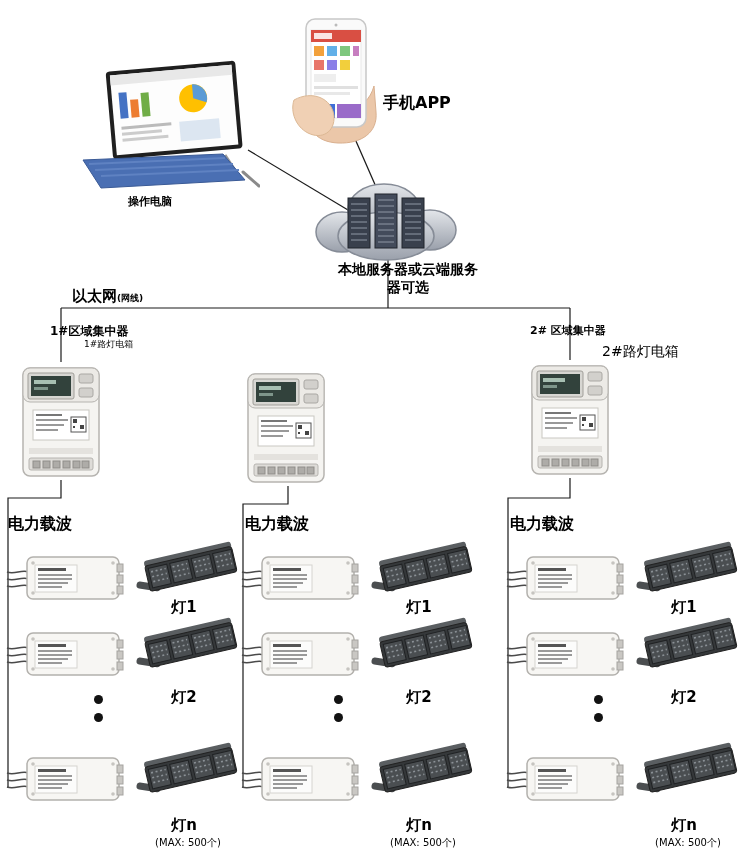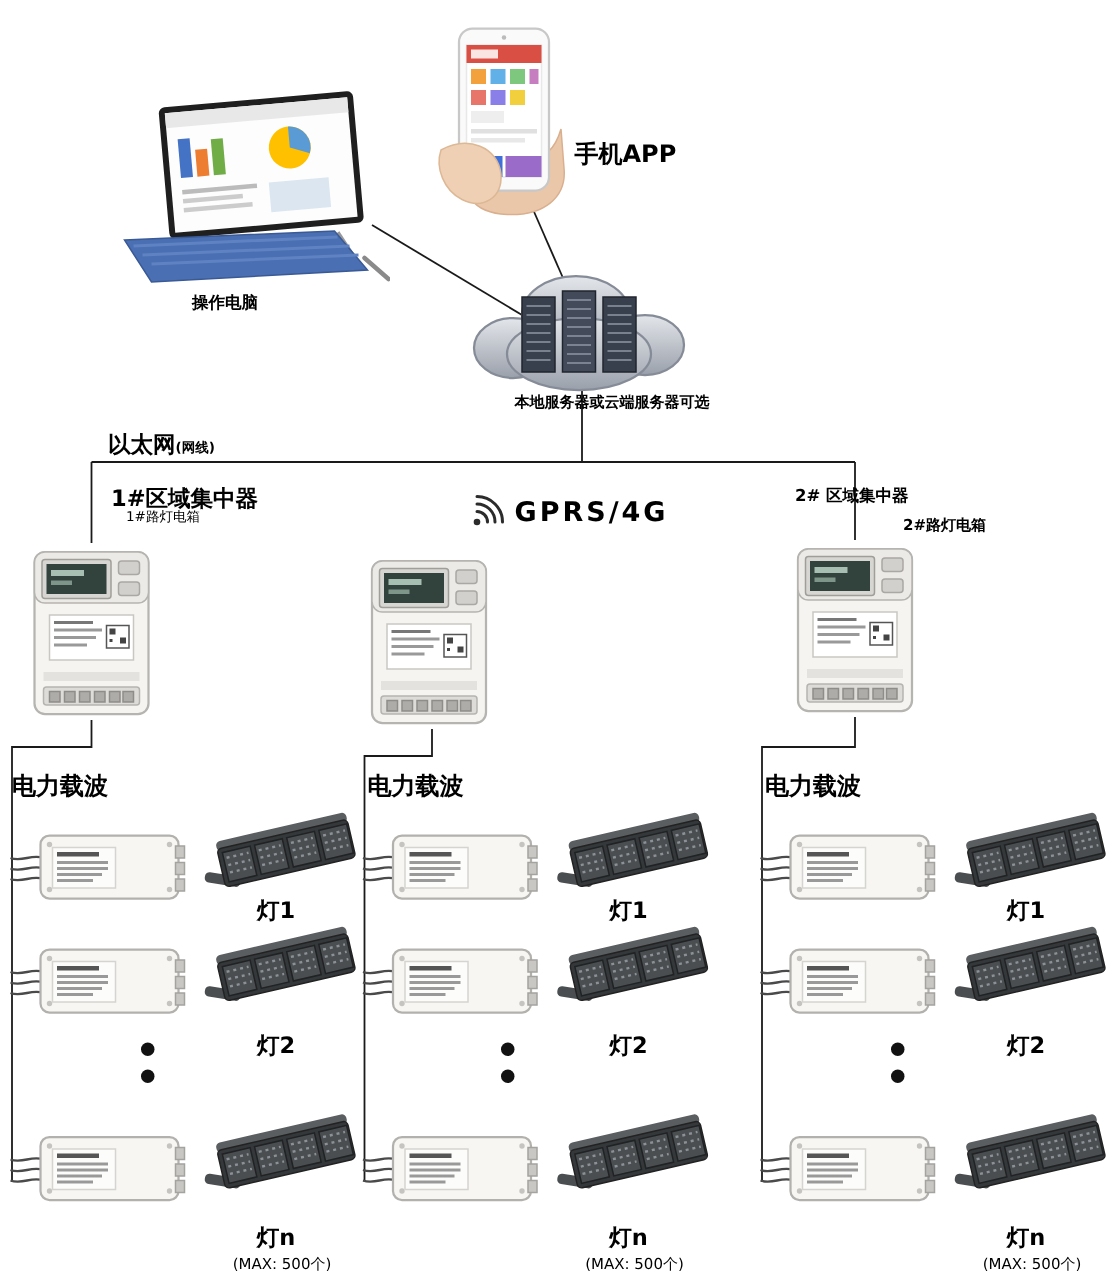--- a/index.html
+++ b/index.html
@@ -98,42 +98,31 @@
       <rect x="42" y="28" width="22" height="50" fill="#39404d" stroke="#20242c"></rect>
       <rect x="69" y="24" width="22" height="54" fill="#434b5b" stroke="#20242c"></rect>
       <rect x="96" y="28" width="22" height="50" fill="#39404d" stroke="#20242c"></rect>
       <g stroke="#8f97a5" stroke-width="1" fill="none">
         <path d="M45,34 h16 M45,40 h16 M45,46 h16 M45,52 h16 M45,58 h16 M45,64 h16 M45,70 h16"></path>
         <path d="M72,30 h16 M72,36 h16 M72,42 h16 M72,48 h16 M72,54 h16 M72,60 h16 M72,66 h16 M72,72 h16"></path>
         <path d="M99,34 h16 M99,40 h16 M99,46 h16 M99,52 h16 M99,58 h16 M99,64 h16 M99,70 h16"></path>
       </g>
     </svg>
   </div>
-  <div class="lbl center" style="left:333px;top:261px;width:150px;font-size:10px">本地服务器或云端服务器可选</div>
+  <div class="lbl center" style="left:333px;top:261px;width:150px;font-size:14px">本地服务器或云端服务器可选</div>
 
   <div class="lbl" style="left:72px;top:287px;font-size:15px">
     <span>以太网</span><span style="font-size:9px;font-weight:bold">(网线)</span>
   </div>
 
-  <div class="gprs" style="left:314px;top:326px">
-    <svg width="24" height="26" viewBox="0 0 24 26">
-      <circle cx="4" cy="22" r="2.2" fill="#2b2b2b"></circle>
-      <g fill="none" stroke="#2b2b2b" stroke-width="2" stroke-linecap="round">
-        <path d="M4,15 a7,7 0 0,1 7,7"></path>
-        <path d="M4,10 a12,12 0 0,1 12,12"></path>
-        <path d="M4,5 a17,17 0 0,1 17,17"></path>
-      </g>
-    </svg>
-    <span class="lbl" style="position:static;font-size:18px;letter-spacing:2px">GPRS/4G</span>
-  </div>
-
-  <div class="lbl" style="left:74px;top:323px;font-size:15px">1#区域集中器</div>
+
+  <div class="lbl" style="left:50px;top:323px;font-size:12px">1#区域集中器</div>
   <div class="lbl" style="left:84px;top:338px;font-size:9px;font-weight:normal">1#路灯电箱</div>
   <div class="lbl" style="left:530px;top:323px;font-size:11px">2# 区域集中器</div>
-  <div class="lbl" style="left:602px;top:343px;font-size:10px;font-weight:bold">2#路灯电箱</div>
+  <div class="lbl" style="left:602px;top:343px;font-size:14px;font-weight:normal">2#路灯电箱</div>
 
   <div class="device" style="left:21px;top:362px">
   <svg width="80" height="118" viewBox="0 0 80 118">
     <rect x="2" y="6" width="76" height="108" rx="7" fill="#f5f4f1" stroke="#b6b4b0" stroke-width="1.5"></rect>
     <rect x="2" y="6" width="76" height="34" rx="7" fill="#eceae6" stroke="#b6b4b0"></rect>
     <rect x="7" y="11" width="46" height="26" rx="2" fill="#d7d6d2" stroke="#a09e99"></rect>
     <rect x="10" y="14" width="40" height="20" fill="#32423c"></rect>
     <rect x="13" y="18" width="22" height="4" fill="#a7bfb2"></rect>
     <rect x="13" y="25" width="14" height="3" fill="#7e958a"></rect>
     <rect x="58" y="12" width="14" height="9" rx="2" fill="#d2d0cc" stroke="#aaa8a4"></rect>

